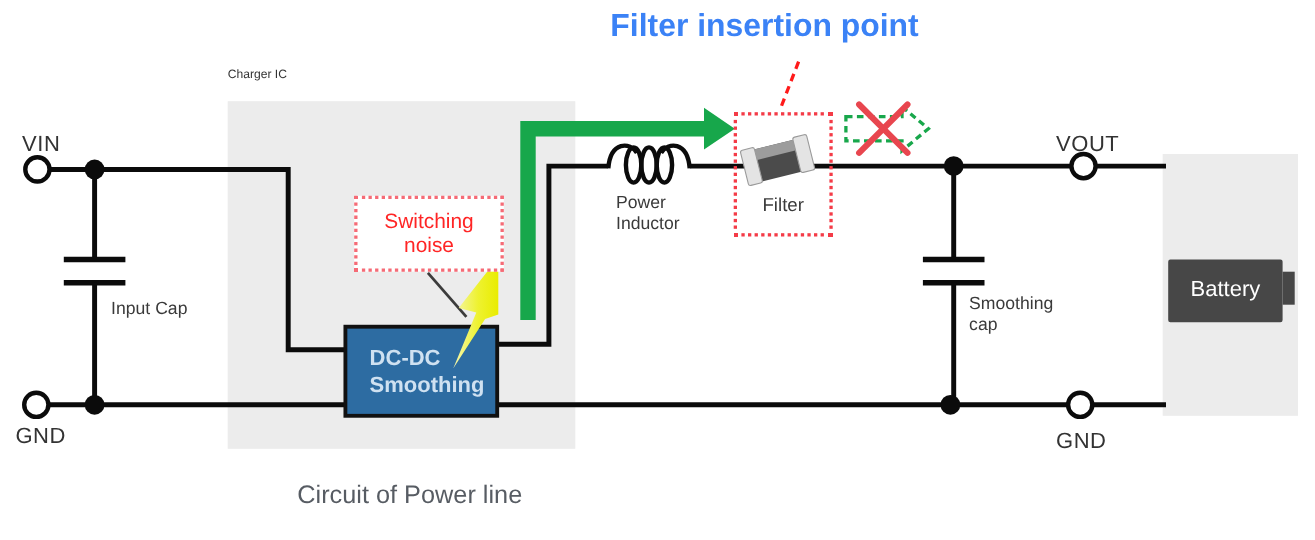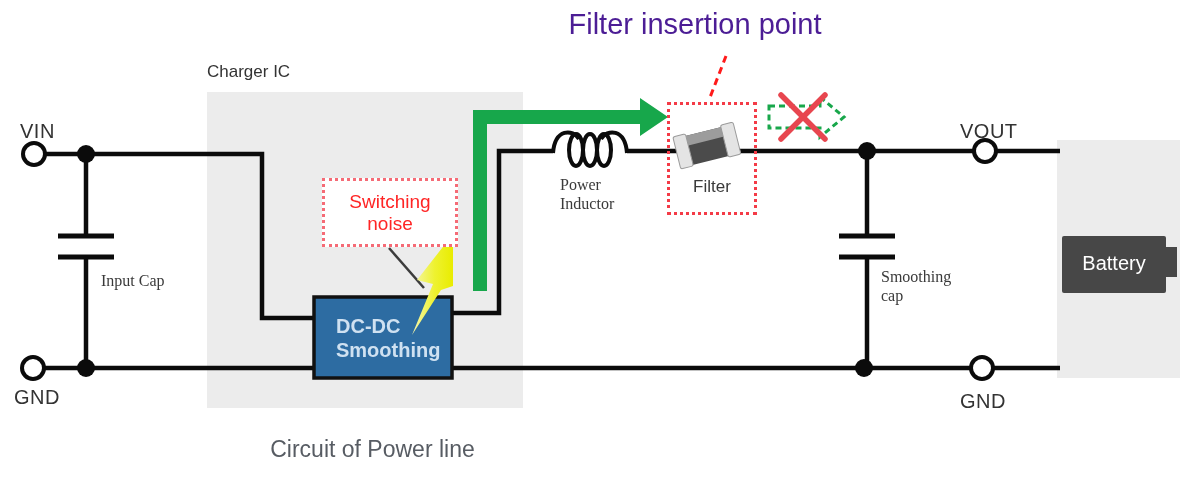--- a/index.html
+++ b/index.html
@@ -3,26 +3,26 @@
 <meta charset="utf-8">
 <style>
   html,body{margin:0;padding:0;background:#fff;}
   .stage{
     position:relative;width:1195px;height:491px;background:#ffffff;
     font-family:"Liberation Sans","DejaVu Sans",sans-serif;overflow:hidden;
   }
   .stage svg{position:absolute;left:0;top:0;}
   .lbl{position:absolute;color:#3a3a3a;line-height:1.18;}
   .lbl-terminal{font-size:20px;letter-spacing:0.5px;color:#333;}
-  .lbl-comp{font-size:16px;font-family:Liberation Serif, serif;}
+  .lbl-comp{font-size:16px;}
   .title{
     position:absolute;left:520px;top:8px;width:350px;text-align:center;
-    font-size:29px;font-weight:400;color:#4c1d95;
+    font-size:29px;font-weight:700;color:#3b82f6;
   }
-  .charger-label{position:absolute;left:207px;top:62px;font-size:17px;color:#333;}
+  .charger-label{position:absolute;left:207px;top:62px;font-size:11px;color:#333;}
   .caption{position:absolute;left:240px;top:436px;width:265px;text-align:center;
     font-size:23px;color:#575c63;}
   .noise-box{
     position:absolute;left:322px;top:178px;width:136px;height:69px;
     box-sizing:border-box;background:#ffffff;border:3px dotted #f56b76;
     display:flex;align-items:center;justify-content:center;text-align:center;
     font-size:19px;color:#ff2525;line-height:1.15;padding:0 26px;
   }
   .filter-box{
     position:absolute;left:667px;top:102px;width:90px;height:113px;

